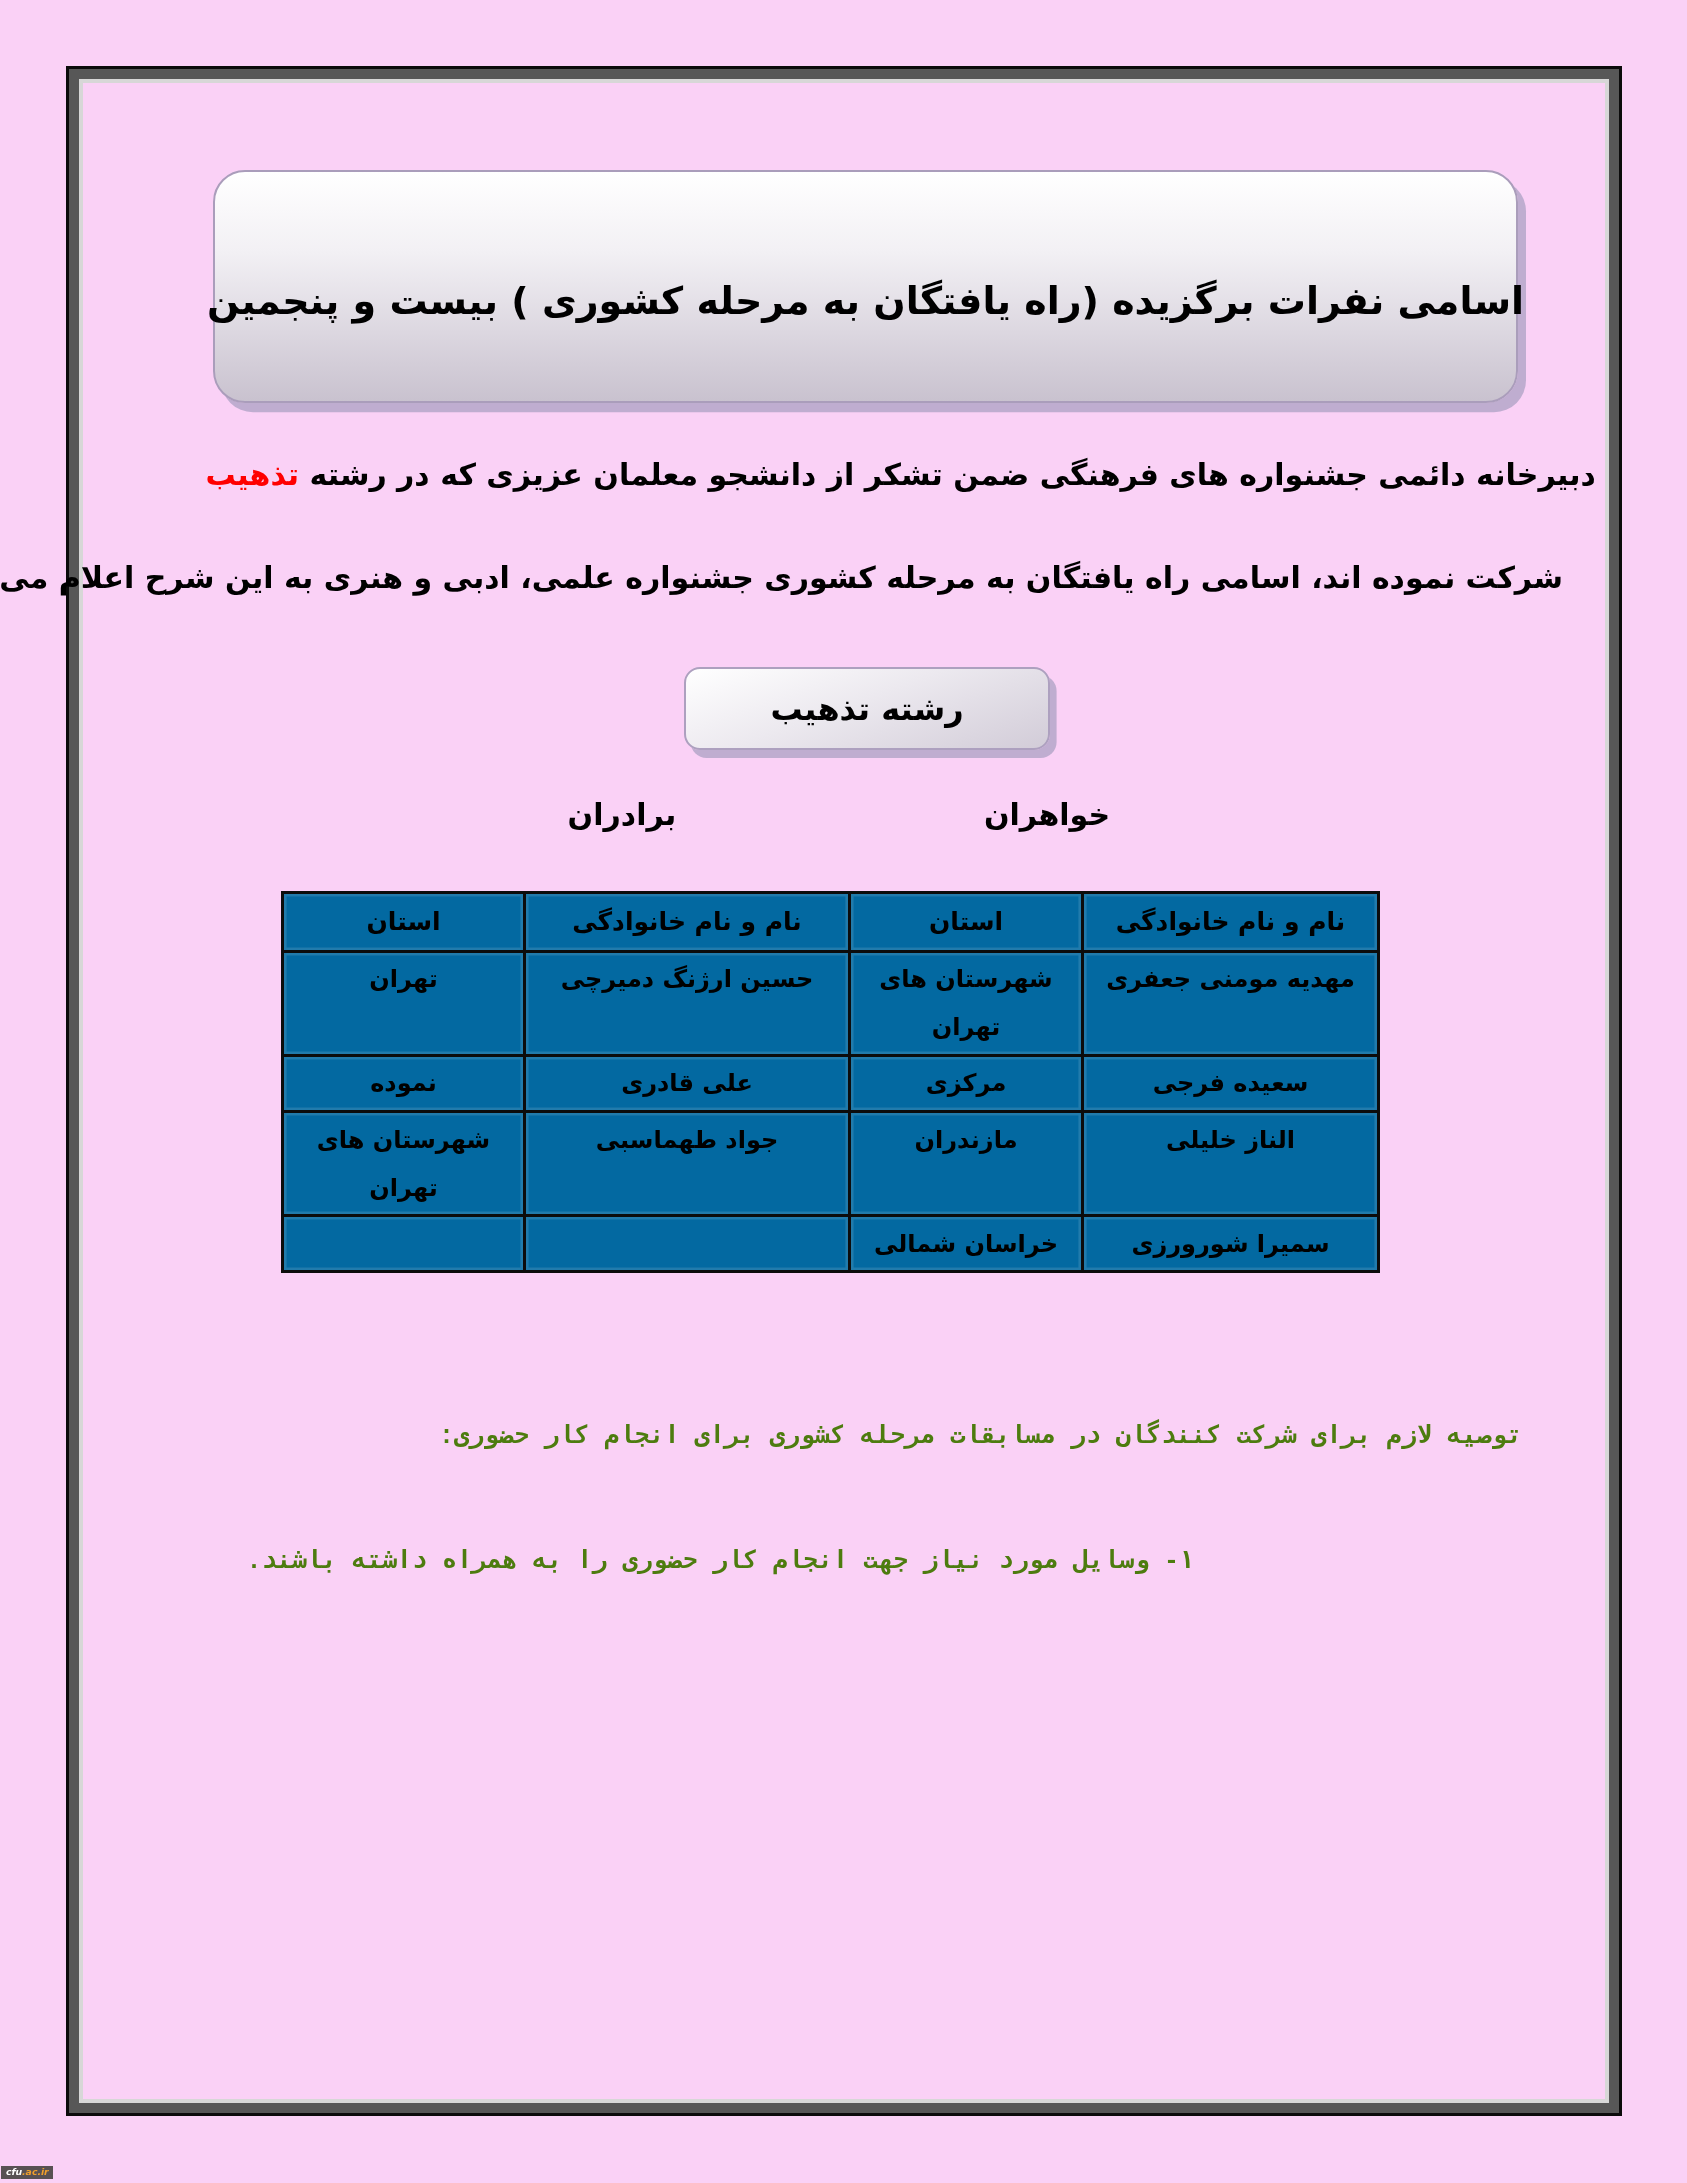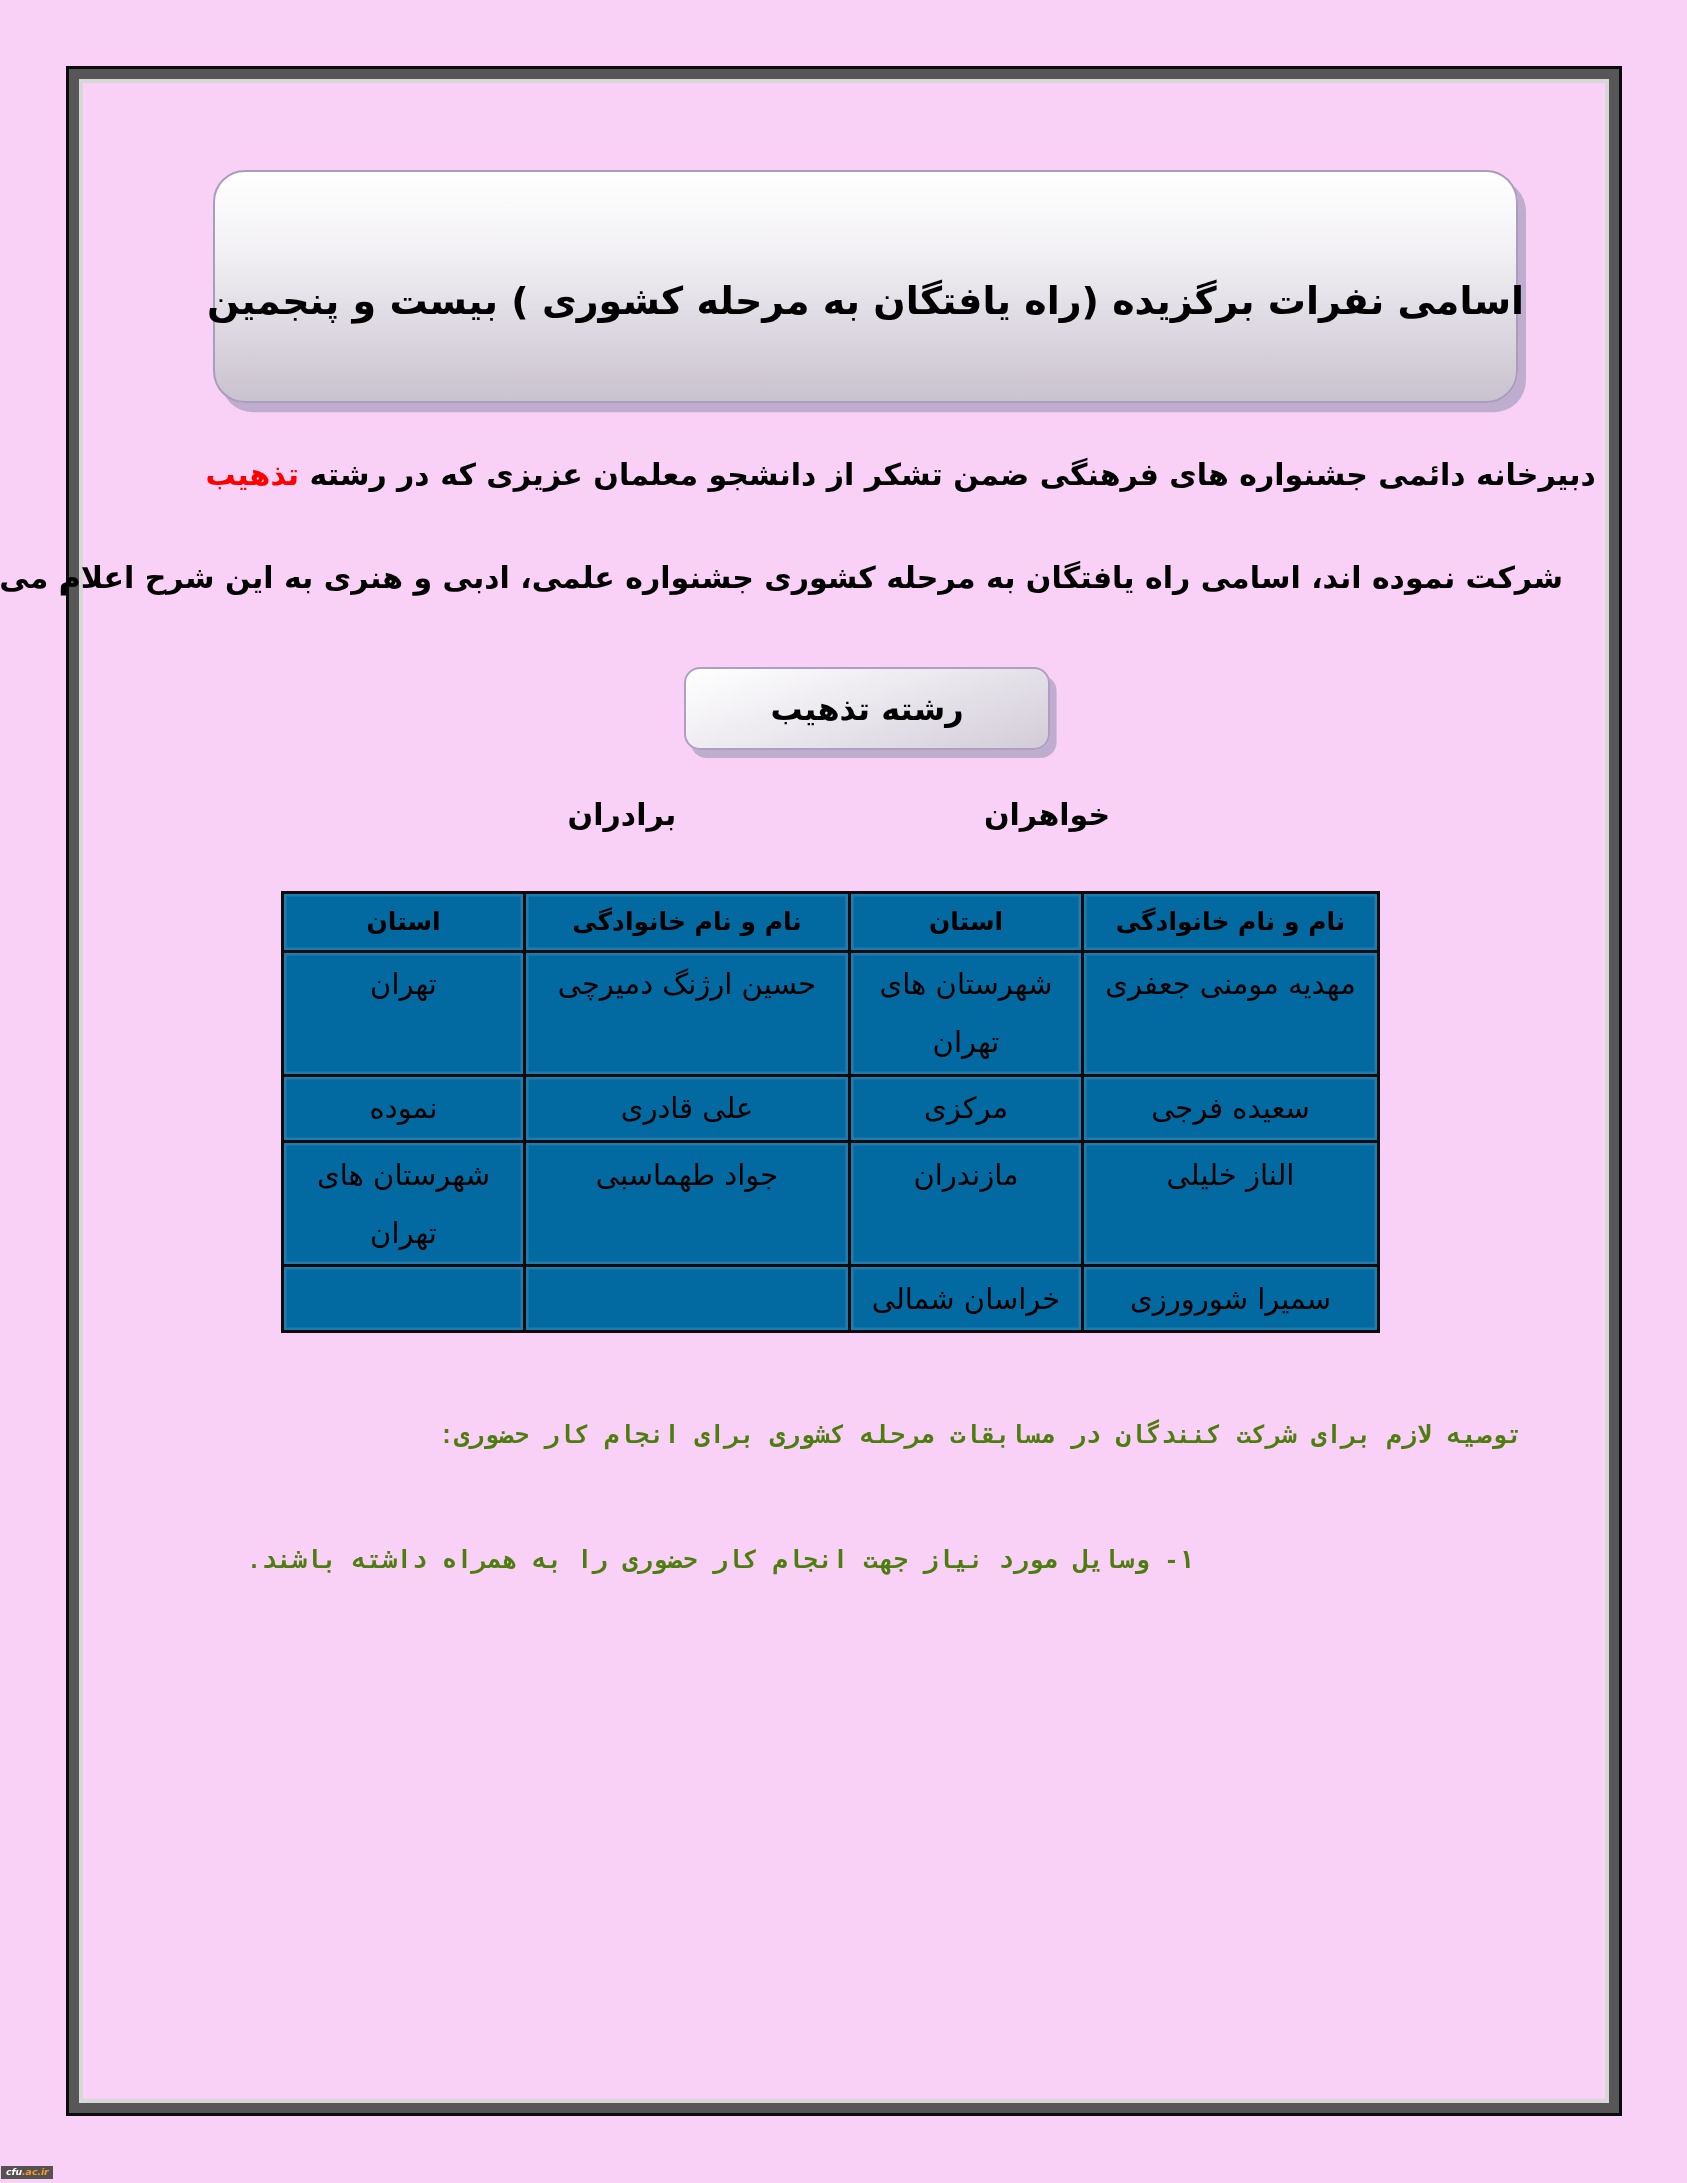--- a/index.html
+++ b/index.html
@@ -42,21 +42,21 @@
     font-size:30px;font-weight:bold;direction:rtl;color:#000000;white-space:nowrap;}
   .group-label.brothers{left:622px;}
   .group-label.sisters{left:1047px;}
 
   
   table.winners{position:absolute;left:281px;top:891px;border-collapse:collapse;
     direction:rtl;table-layout:fixed;}
   table.winners th,table.winners td{border:3.3px solid #0c0c0c;background:#0369a1;
     text-align:center;color:#000;box-shadow:inset 0 0 0 2.6px rgba(255,255,255,0.12);}
   table.winners th{height:53px;font-size:25px;font-weight:bold;padding:1.3px 5.3px;}
-  table.winners td{font-size:29px;font-weight:normal;line-height:2.0;
+  table.winners td{font-size:24px;font-weight:bold;line-height:2.0;
     vertical-align:top;padding:2.6px 6.6px;}
 
   
   .note{position:absolute;direction:rtl;text-align:right;font-weight:bold;color:#4d7c0f;
     font-size:25px;white-space:nowrap;font-family:Liberation Mono, monospace;}
   .note-1{top:1420px;right:165px;}
   .note-2{top:1545px;right:493px;}
 
   
   .watermark{position:absolute;left:1.3px;top:2166px;background:#585153;

